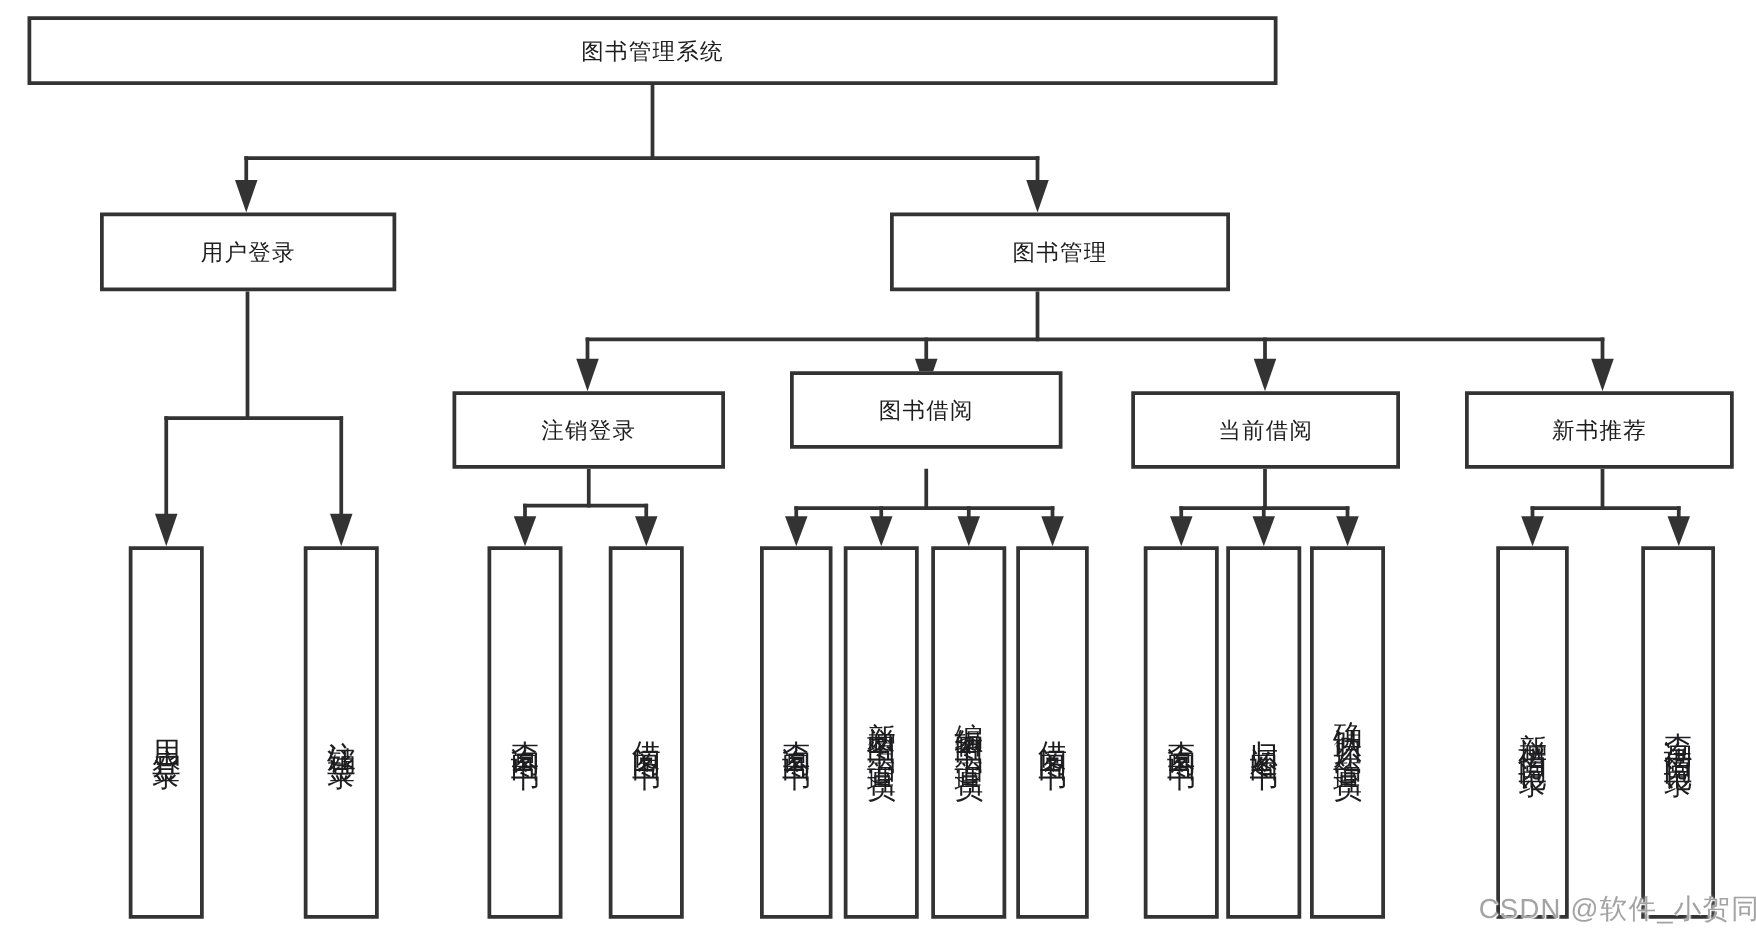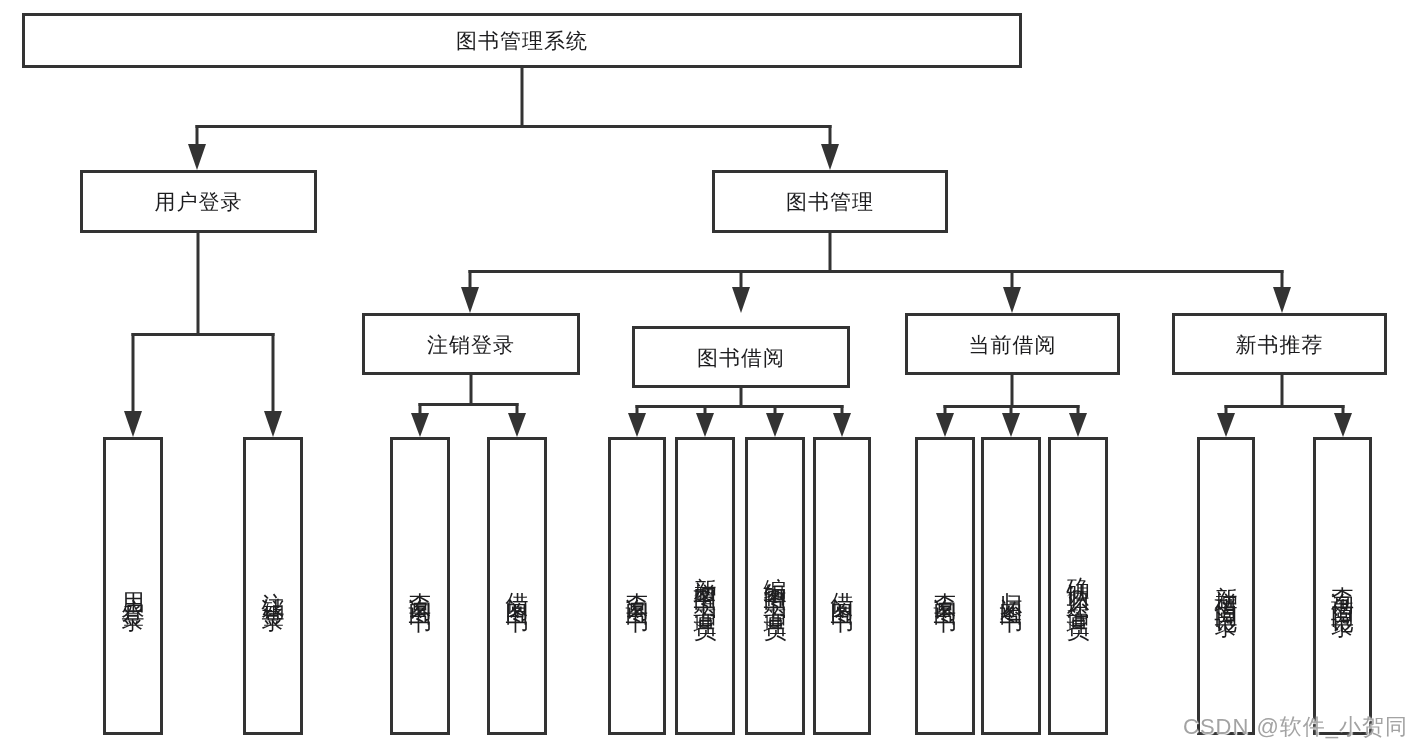--- a/index.html
+++ b/index.html
@@ -16,37 +16,37 @@
     position: absolute;
     box-sizing: border-box;
     border: 3px solid #333333;
     background: #ffffff;
     display: flex;
     align-items: center;
     justify-content: center;
     color: #1d1d1f;
     z-index: 2;
   }
-  .hbox { font-size: 21px; letter-spacing: 1px; line-height: 1; }
+  .hbox { font-size: 18px; letter-spacing: 1px; line-height: 1; }
   .leaf {
     writing-mode: vertical-rl;
     text-orientation: mixed;
     font-size: 23px;
     letter-spacing: 6px;
     line-height: 1;
     top: 437px;
     height: 298px;
     width: 60px;
   }
   
   .pos-root   { left: 22px;  top: 13px;  width: 1000px; height: 55px; }
   .pos-login  { left: 80px;  top: 170px; width: 237px;  height: 63px; }
-  .pos-mgmt   { left: 712px; top: 170px; width: 236px;  height: 63px; }
+  .pos-mgmt   { left: 712px; top: 170px; width: 272px;  height: 63px; }
   .pos-nbr    { left: 362px; top: 313px; width: 218px;  height: 62px; }
-  .pos-bb     { left: 632px; top: 326px; width: 218px;  height: 62px; }
+  .pos-bb     { left: 632px; top: 297px; width: 218px;  height: 62px; }
   .pos-cb     { left: 905px; top: 313px; width: 215px;  height: 62px; }
   .pos-br     { left: 1172px;top: 313px; width: 215px;  height: 62px; }
   .pos-a1 { left: 103px; }
   .pos-a2 { left: 243px; }
   .pos-b1 { left: 390px; }
   .pos-b2 { left: 487px; }
   .pos-c1 { left: 608px;  width: 58px; }
   .pos-c2 { left: 675px; }
   .pos-c3 { left: 745px; }
   .pos-c4 { left: 813px;  width: 58px; }

